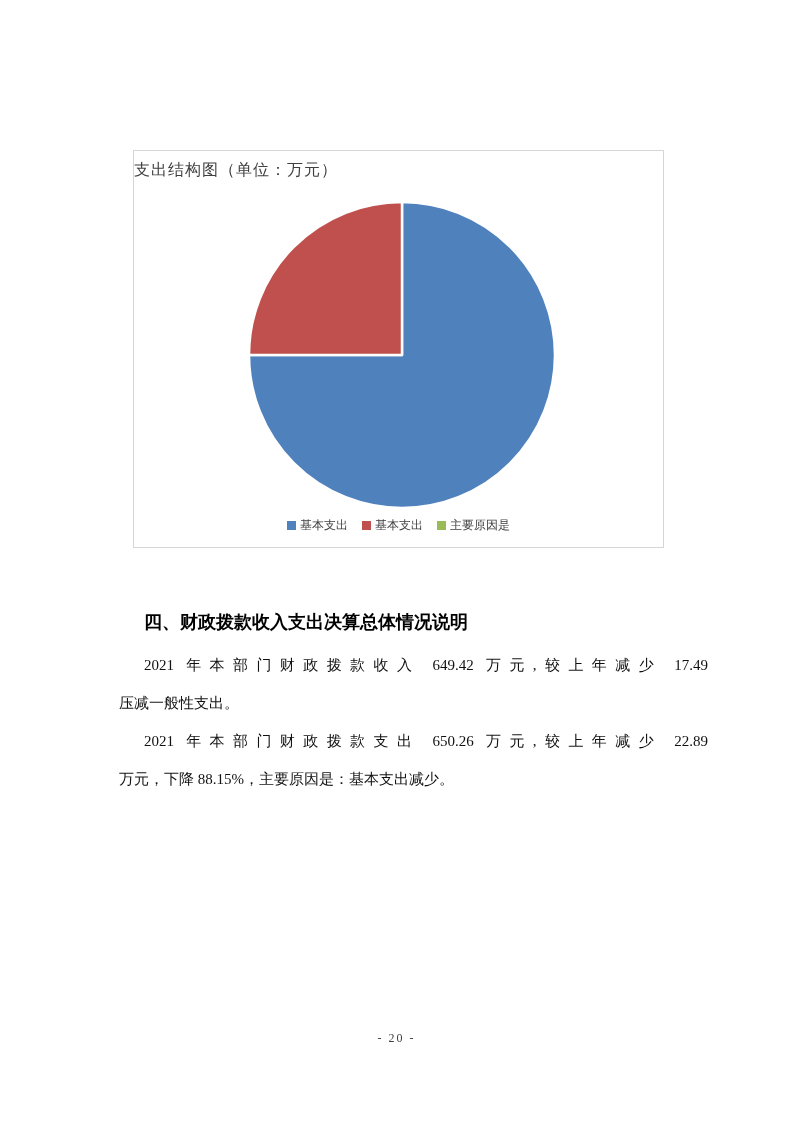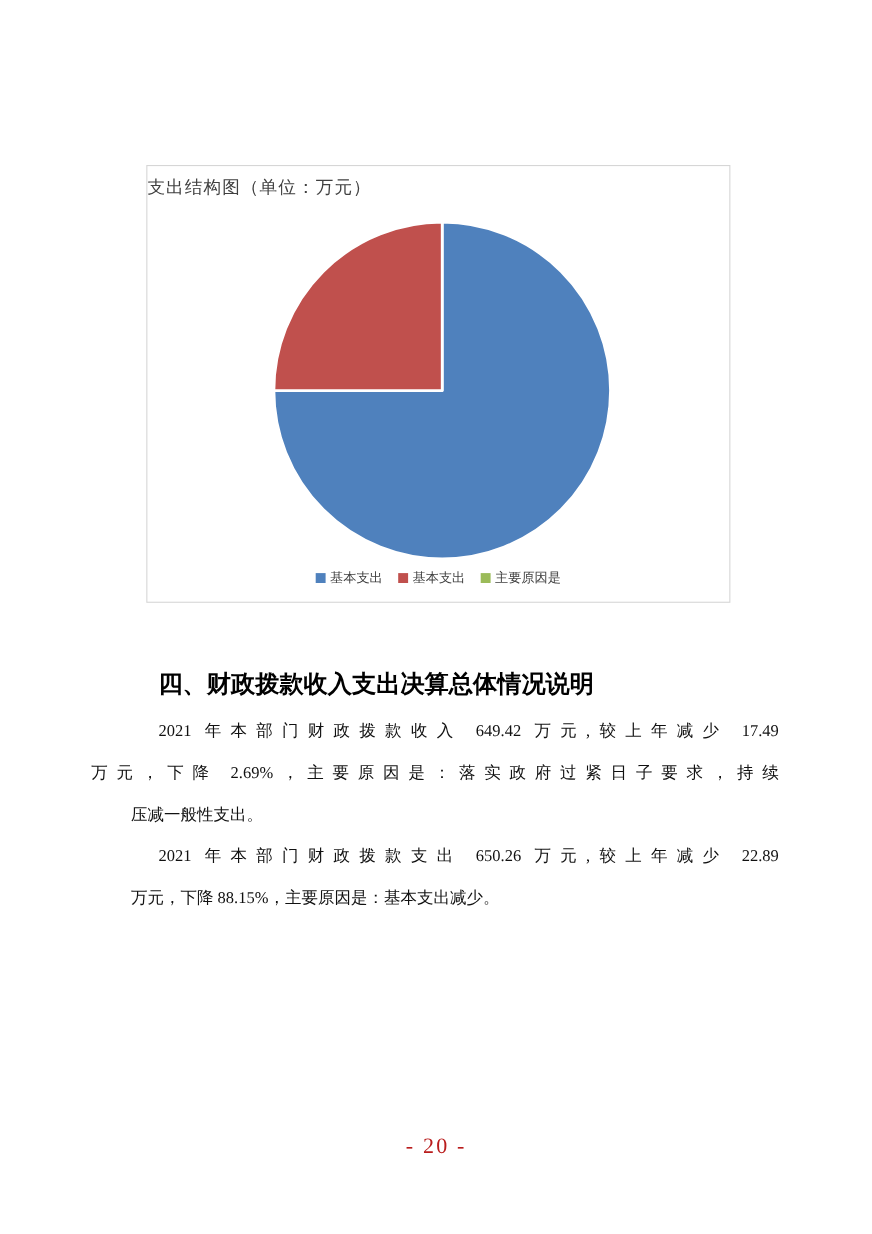--- a/index.html
+++ b/index.html
@@ -48,21 +48,21 @@
   .legend-swatch { width: 9px; height: 9px; display: inline-block; }
 
   
   .doc-heading {
     position: absolute;
     left: 83px; top: 606px;
     width: 625px;
     padding-left: 61px;
     font-family: "Liberation Sans", "DejaVu Sans", sans-serif;
     font-weight: bold;
-    font-size: 22px;
+    font-size: 18px;
     color: #000000;
     line-height: 32px;
   }
   .doc-body {
     position: absolute;
     left: 83px; top: 646px;
     width: 625px;
     font-size: 15px;
     line-height: 38px;
     color: #111111;
@@ -75,22 +75,22 @@
     white-space: normal;
   }
   .text-line.indent { text-indent: 61px; }
   .text-line.last { text-align-last: left; margin-left: 36px; }
 
   .page-number {
     position: absolute;
     left: 0; top: 1031px;
     width: 100%;
     text-align: center;
-    font-size: 20px;
-    color: #b91c1c;
+    font-size: 12px;
+    color: #404040;
     letter-spacing: 2px;
   }
 </style>
 </head>
 <body>
 
 <div class="chart-panel">
   <div class="chart-title">支出结构图（单位：万元）</div>
   <div class="pie-wrap">
     <svg id="pie-svg" width="312" height="312" viewBox="-156 -156 312 312">
@@ -111,19 +111,18 @@
         <span class="legend-swatch" style="background: rgb(155, 187, 89);"></span>
         <span>主要原因是</span>
       </span>
     </div>
 </div>
 
 <div class="doc-heading">四、财政拨款收入支出决算总体情况说明</div>
 
 <div class="doc-body" id="doc-body">
     <div class="text-line indent">2021 年本部门财政拨款收入 649.42 万元,较上年减少 17.49</div>
-    <div class="text-line">万元，下降 2.69%，主要原因是：落实政府过紧日子要求，持续</div>
     <div class="text-line last">压减一般性支出。</div>
     <div class="text-line indent">2021 年本部门财政拨款支出 650.26 万元,较上年减少 22.89</div>
     <div class="text-line last">万元，下降 88.15%，主要原因是：基本支出减少。</div>
   </div>
 
 <div class="page-number">- 20 -</div>
 
 </body></html>

